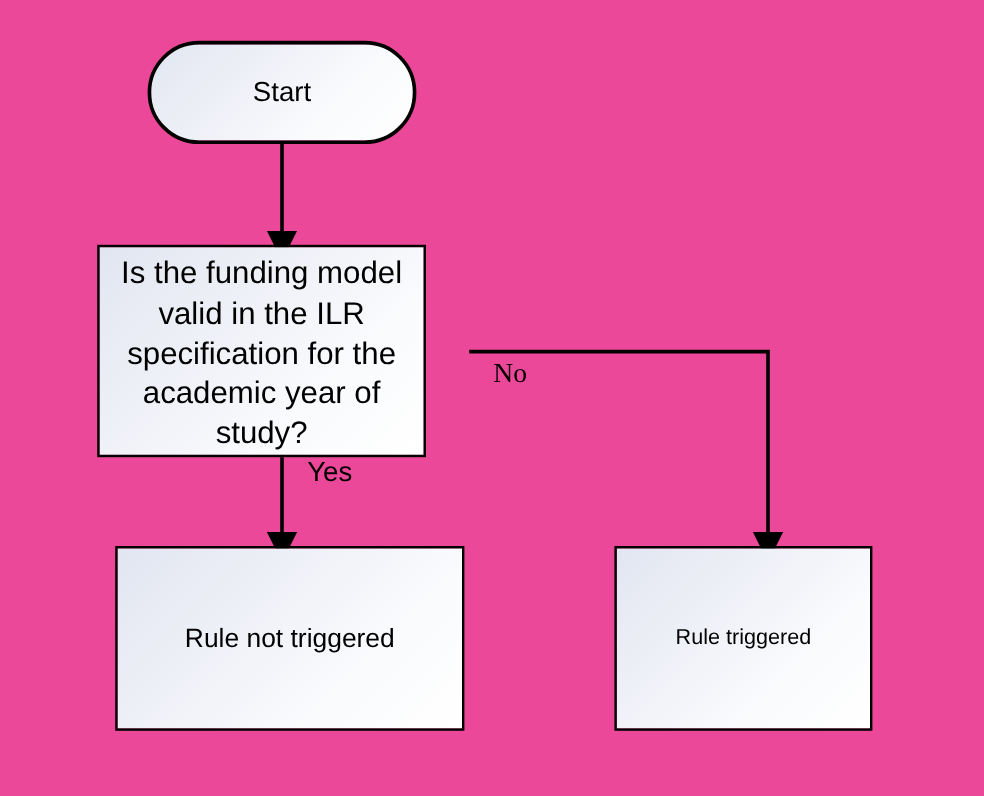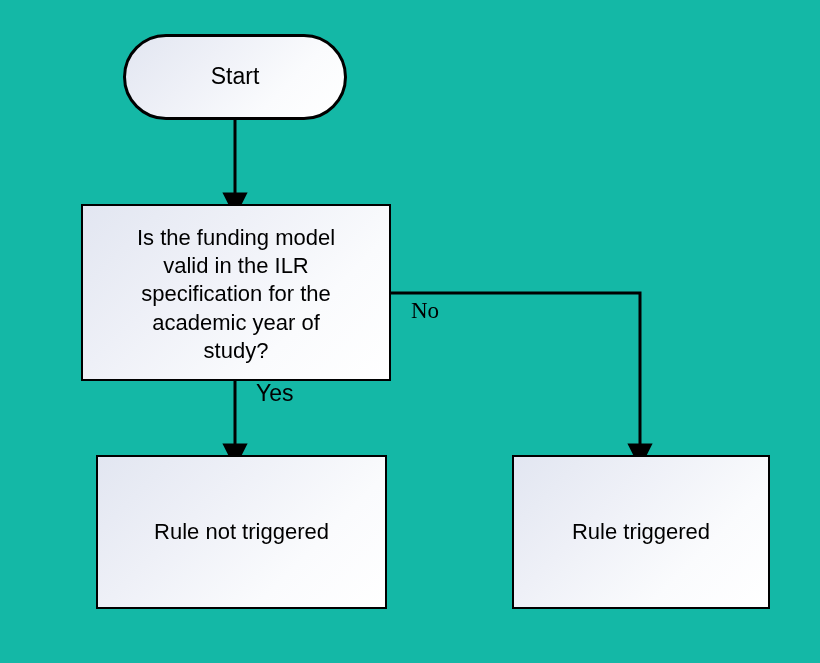--- a/index.html
+++ b/index.html
@@ -9,21 +9,21 @@
     background: #ffffff;
   }
   body {
     font-family: "Liberation Sans", sans-serif;
     -webkit-font-smoothing: antialiased;
   }
   #canvas {
     position: relative;
     width: 820px;
     height: 663px;
-    background: #14b8a6;
+    background: #ec4899;
     overflow: hidden;
   }
 
   
   .node {
     position: absolute;
     box-sizing: border-box;
     border: 2px solid #000000;
     background: linear-gradient(135deg, #e2e6f1 0%, #eef0f7 35%, #fafbfd 70%, #ffffff 100%);
     display: flex;
@@ -43,46 +43,46 @@
     height: 86px;
     border-radius: 43px;
     border-width: 3px;
     font-size: 23px;
   }
 
   
   #node-decision {
     left: 81px;
     top: 204px;
-    width: 310px;
+    width: 274px;
     height: 177px;
-    font-size: 22px;
+    font-size: 26px;
     padding: 4px 8px 0 8px;
     align-items: center;
   }
   #node-decision .txt {
     display: block;
     width: 100%;
   }
 
   #node-rule-not-triggered {
     left: 96px;
     top: 455px;
     width: 291px;
     height: 154px;
     font-size: 22px;
     text-align: center;
   }
 
   #node-rule-triggered {
     left: 512px;
     top: 455px;
-    width: 258px;
+    width: 215px;
     height: 154px;
-    font-size: 22px;
+    font-size: 18px;
   }
 
   
   .connector {
     position: absolute;
     left: 0;
     top: 0;
     width: 820px;
     height: 663px;
     pointer-events: none;

